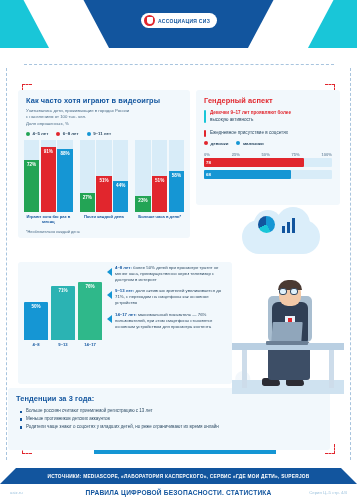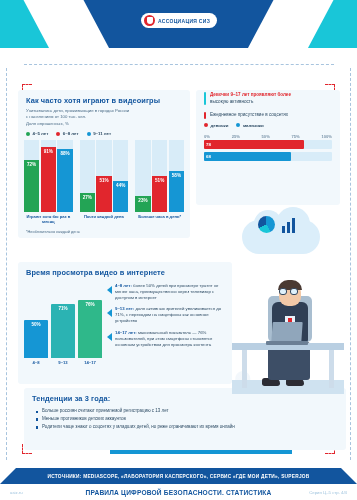--- a/index.html
+++ b/index.html
@@ -119,21 +119,21 @@
 
   
   .card {
     position: absolute;
     background: #f2f8fc;
     border-radius: 3px;
   }
   #card-games { left: 18px; top: 28px; width: 172px; height: 148px; }
   #card-gender { left: 196px; top: 28px; width: 144px; height: 115px; }
   #card-video  { left: 18px; top: 200px; width: 214px; height: 122px; }
-  #card-trends { left: 24px; top: 326px; width: 322px; height: 62px; }
+  #card-trends { left: 8px; top: 326px; width: 322px; height: 62px; }
 
   .card-title {
     font-size: 7.4px; font-weight: bold;
     color: #12559e;
     padding: 6px 8px 3px 8px;
     letter-spacing: .1px;
   }
   .card-title.red { color: #e1262d; }
   .card-sub {
     font-size: 4.3px; color: #4a6b86;
@@ -483,20 +483,21 @@
       </div>
     <div class="vlabels" id="games-labels">
         <div>Играют хотя бы раз в месяц</div>
         <div>Почти каждый день</div>
         <div>Больше часа в день*</div>
       </div>
     <div class="foot-note">*Необязательно каждый день</div>
   </div>
 
   <div class="card" id="card-gender">
+    <div class="card-title red">Гендерный аспект</div>
     <div class="g-note">
       <span class="g-bar-accent" style="background:#19c6d8"></span>
       <p>
         <b>Девочки 9–17 лет проявляют более</b><br>
         <span>высокую активность</span>
       </p>
     </div>
     <div class="g-note" style="margin-top:5px">
       <span class="g-bar-accent" style="background:#e1262d"></span>
       <p>Ежедневное присутствие в соцсетях</p>
@@ -528,21 +529,20 @@
         </div>
         <div class="hbar-track">
           <div class="hbar-fill" style="width: 68%; background: rgb(21, 150, 212);">
             <span class="hbar-val">68</span>
           </div>
         </div>
       </div>
   </div>
 
   <div class="card" id="card-video">
-    <div class="card-title">Время просмотра видео в интернете</div>
     <div class="video-flex">
       <div class="vid-chart">
         <div class="vbars2" id="video-bars">
             <div class="vcol2">
               <div class="vfill2" style="height: 38px; background: rgb(21, 150, 212);">
                 <span class="vval">50%</span>
               </div>
             </div>
             <div class="vcol2">
               <div class="vfill2" style="height: 53.96px; background: rgb(43, 179, 179);">

